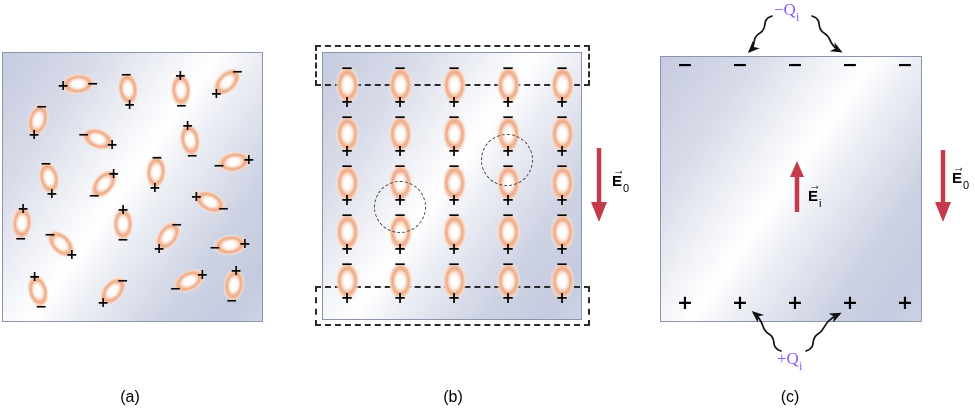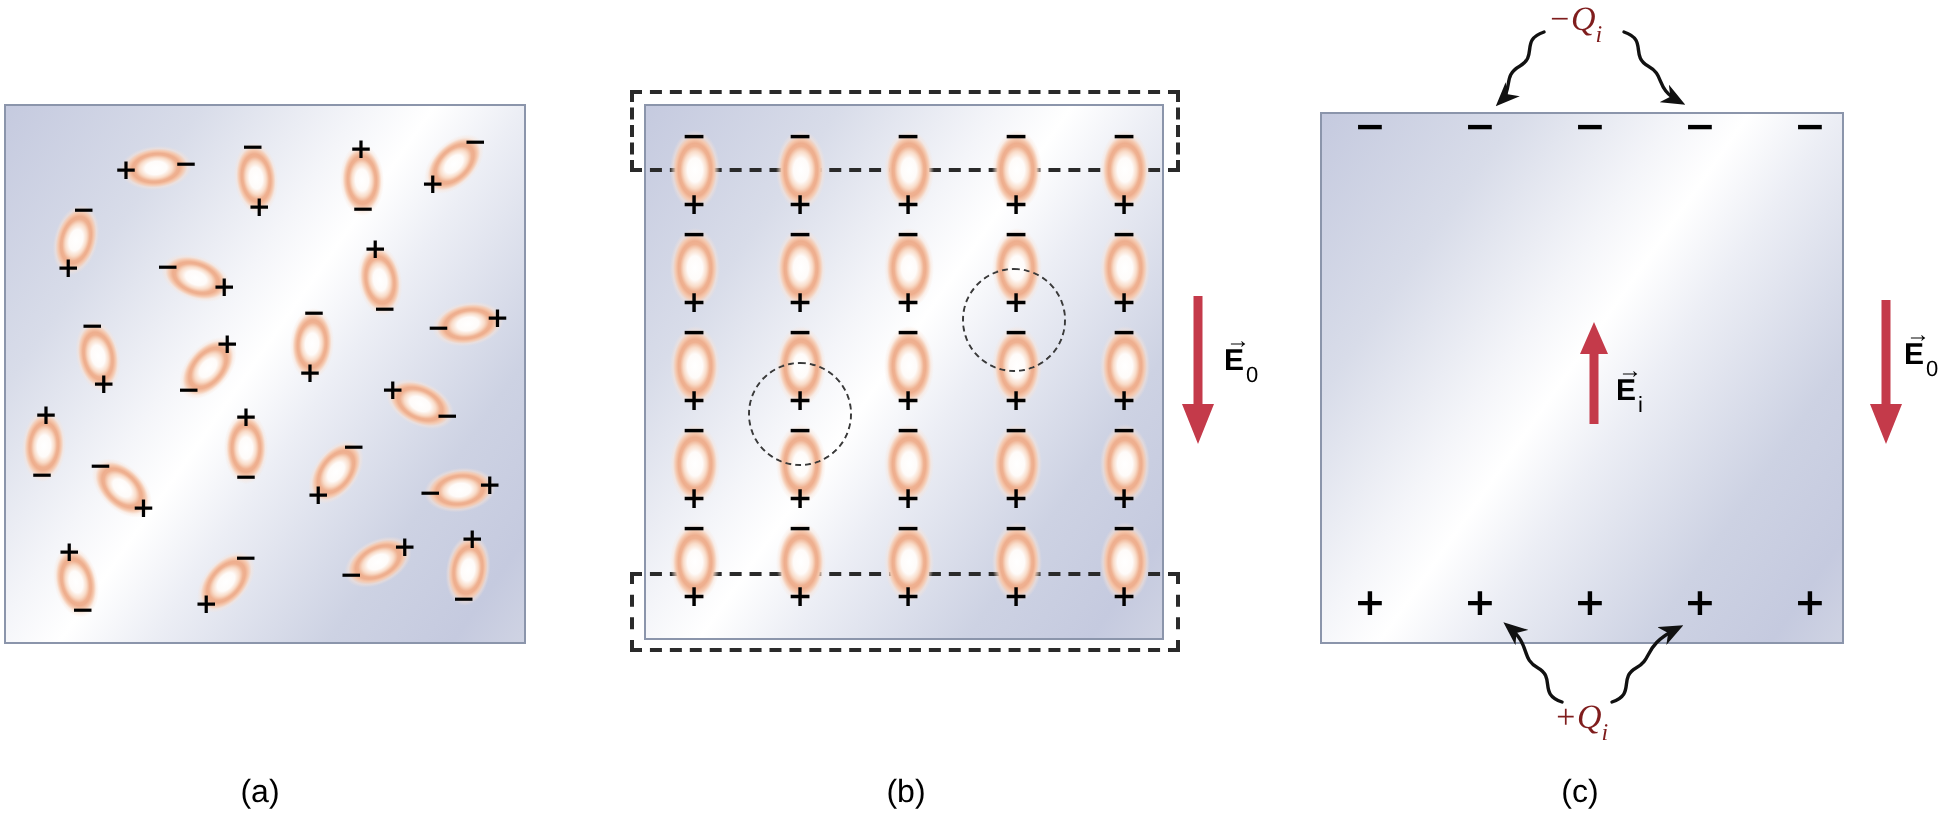--- a/index.html
+++ b/index.html
@@ -42,22 +42,22 @@
   .evec{
     position:absolute;z-index:6;font-weight:bold;font-size:15px;color:#000;
     font-family:"Liberation Sans",sans-serif;white-space:nowrap;
   }
   .evec .vec{position:absolute;top:-9px;left:1px;font-size:12px;font-weight:bold;}
   .evec sub{font-size:11px;font-weight:normal;position:relative;top:2px;left:1px;}
   #label-e0b{left:612px;top:172px;}
   #label-ei{left:808px;top:187px;}
   #label-e0c{left:952px;top:169px;}
   .qlabel{
-    position:absolute;z-index:6;font-family:"Liberation Serif",serif;font-style:italic;
-    font-size:17px;color:#7f1d1d;white-space:nowrap;
+    position:absolute;z-index:6;font-family:"Liberation Serif",serif;
+    font-size:17px;color:#8b5cf6;white-space:nowrap;
   }
   .qlabel sub{font-size:12px;position:relative;top:2px;}
   #label-qtop{left:774px;top:0px;}
   #label-qbot{left:777px;top:349px;}
 </style>
 </head>
 <body>
 
 <div id="canvas">
 

